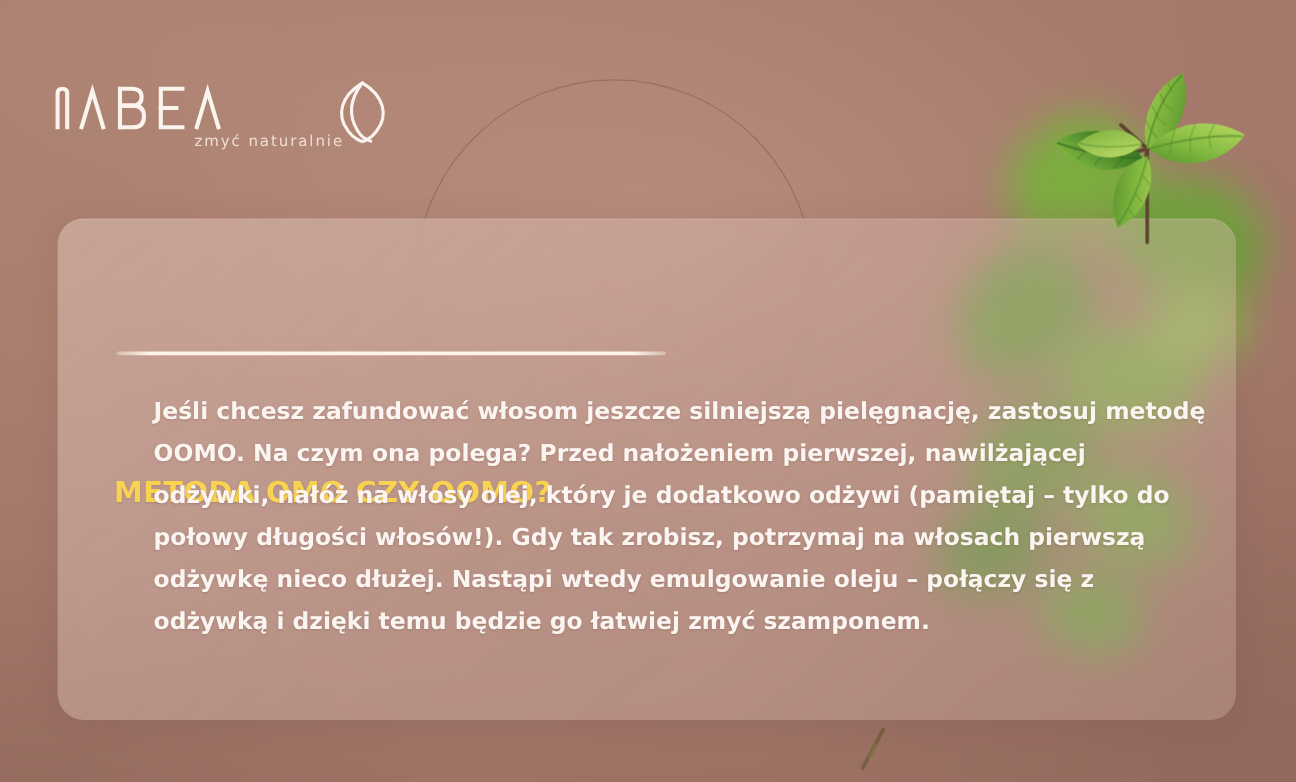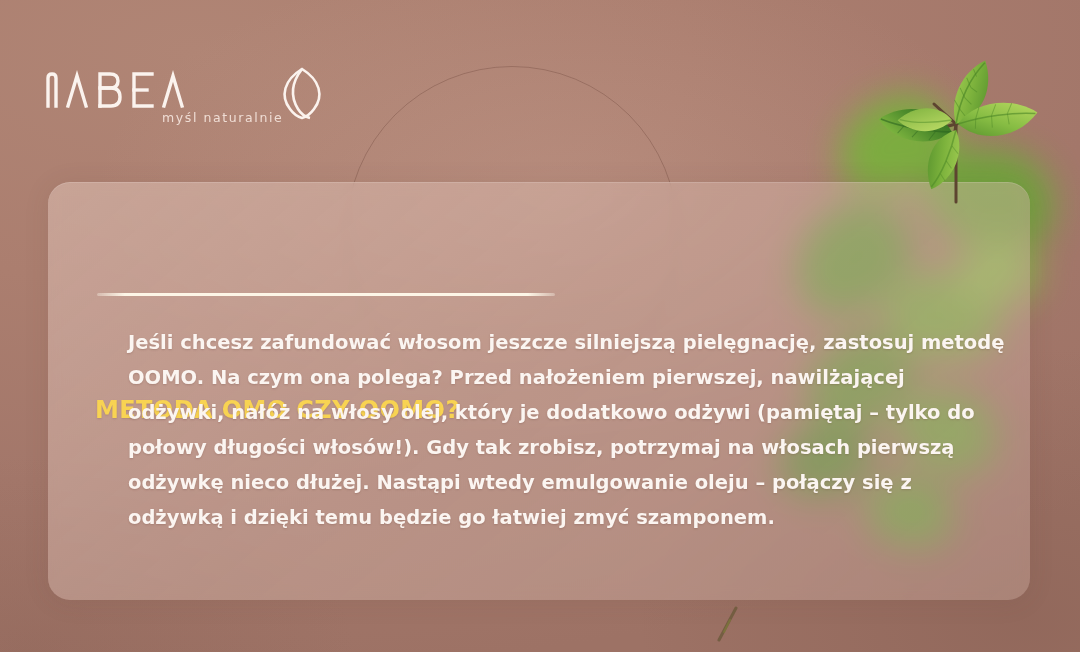--- a/index.html
+++ b/index.html
@@ -106,21 +106,21 @@
 
         <path d="M120 38 L129 8 L138 38"></path>
       </g>
     </svg>
     <svg class="logo-mark" width="52" height="54" viewBox="0 0 52 54">
       <g fill="none" stroke="#fbf3ee" stroke-width="2.6">
         <path d="M26 3 C44 14 48 30 38 43 C33 50 26 52 26 52 C26 52 19 50 14 43 C4 30 8 14 26 3 Z"></path>
         <path d="M26 3 C16 16 14 30 22 43 C25 48 30 51 34 52"></path>
       </g>
     </svg>
-    <div class="logo-tag">myśl naturalnie</div>
+    <div class="logo-tag">zmyć naturalnie</div>
   </div>
 
   <div class="card">
     <div class="card-inner">
       <div class="title">METODA OMO CZY OOMO?</div>
       <div class="divider"></div>
       <div class="body">Jeśli chcesz zafundować włosom jeszcze silniejszą pielęgnację, zastosuj metodę OOMO. Na czym ona polega? Przed nałożeniem pierwszej, nawilżającej odżywki, nałóż na włosy olej, który je dodatkowo odżywi (pamiętaj – tylko do połowy długości włosów!). Gdy tak zrobisz, potrzymaj na włosach pierwszą odżywkę nieco dłużej. Nastąpi wtedy emulgowanie oleju – połączy się z odżywką i dzięki temu będzie go łatwiej zmyć szamponem.</div>
     </div>
   </div>
 

